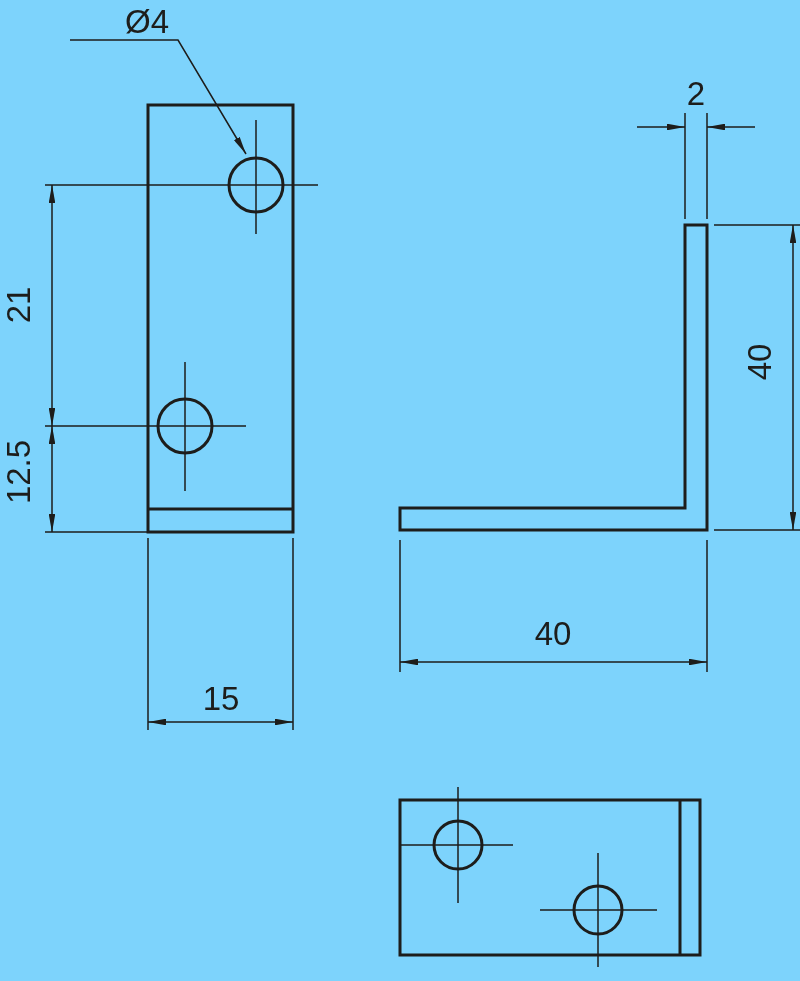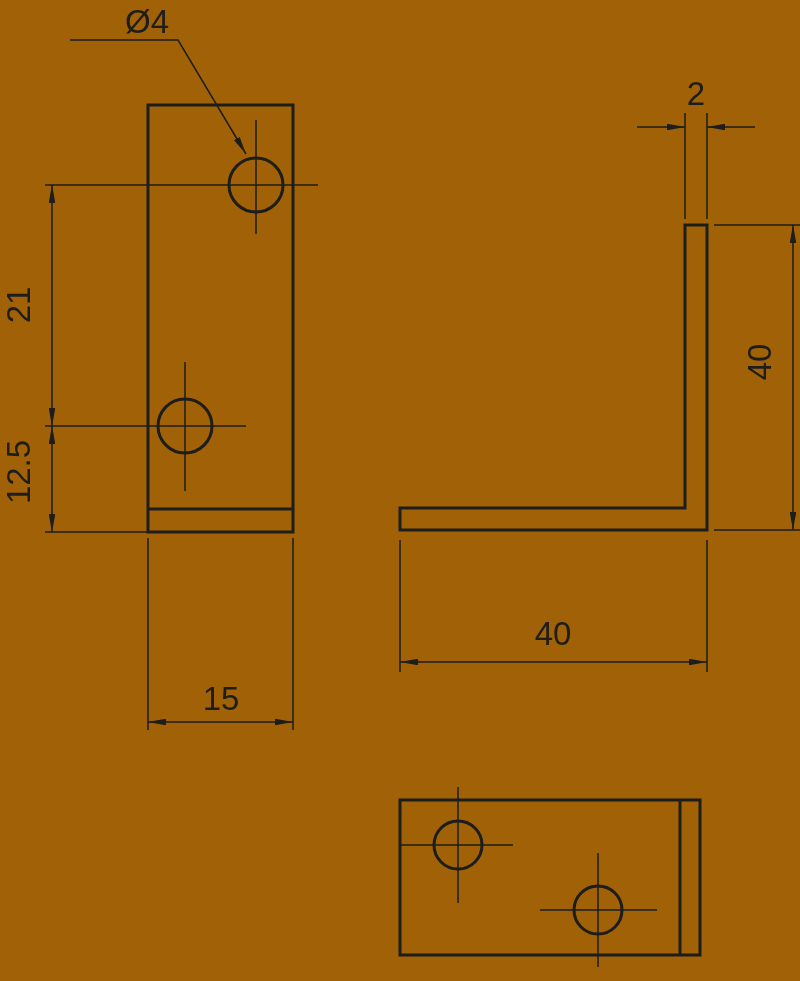--- a/index.html
+++ b/index.html
@@ -6,21 +6,21 @@
     margin: 0;
     padding: 0;
     background: #ffffff;
     width: 800px;
     height: 981px;
     overflow: hidden;
   }
   .drawing-wrap {
     width: 800px;
     height: 981px;
-    background: #a16207;
+    background: #7dd3fc;
   }
   svg { display: block; }
   .obj {
     stroke: #1d1d1b;
     stroke-width: 3;
     fill: none;
     stroke-linejoin: miter;
     stroke-linecap: butt;
   }
   .thin {

